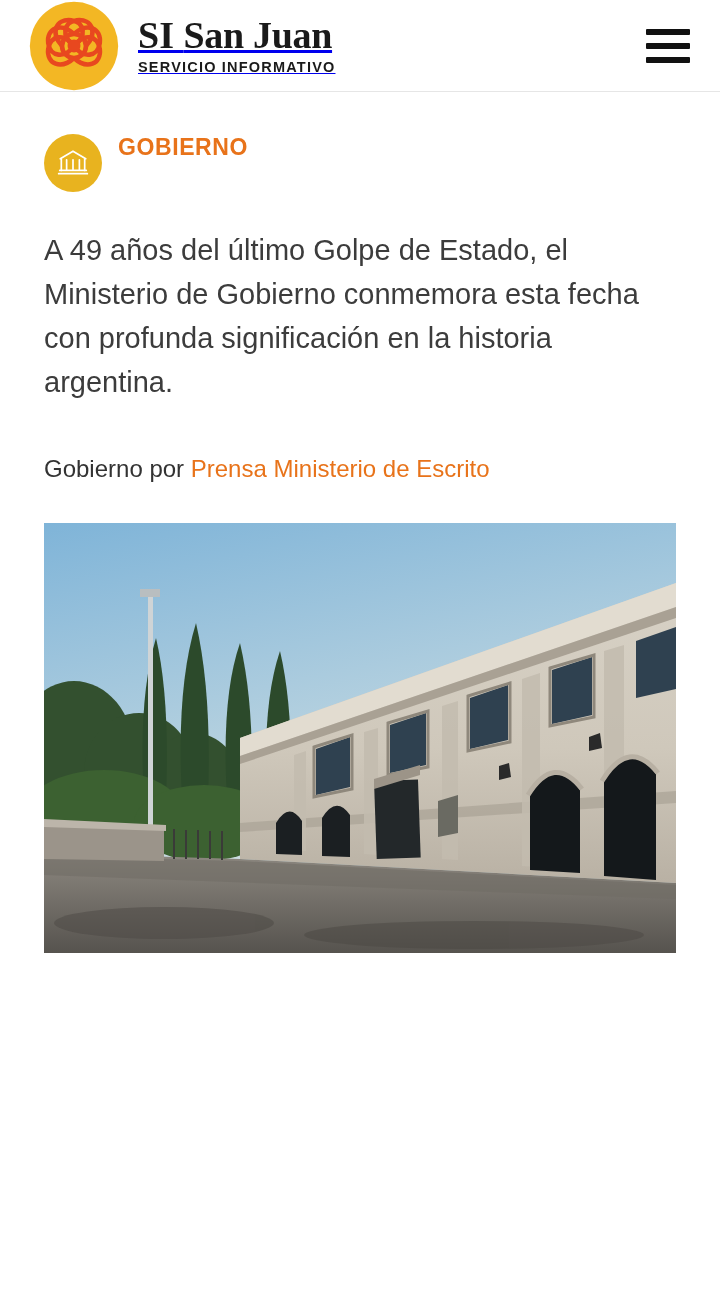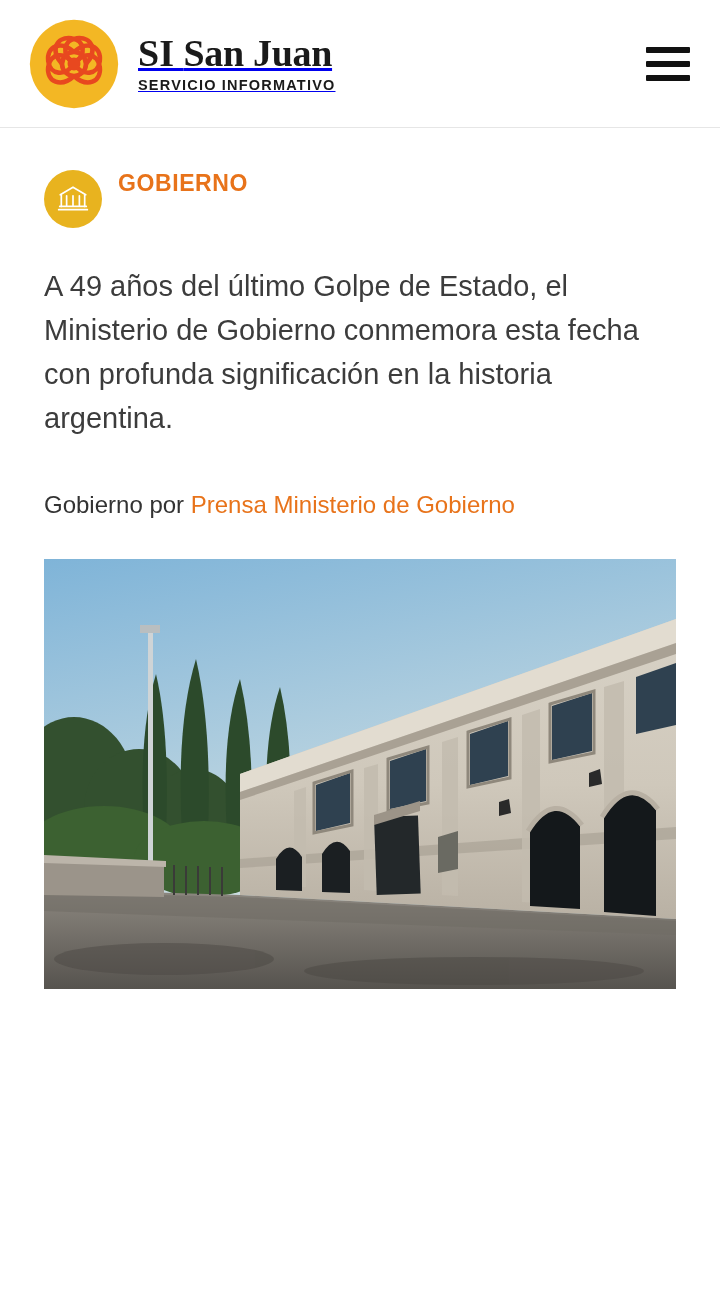--- a/index.html
+++ b/index.html
@@ -7,21 +7,21 @@
     margin: 0; padding: 0;
     width: 720px; height: 1289px;
     background: #ffffff;
     font-family: "Liberation Sans", sans-serif;
     overflow: hidden;
   }
 
   
   .site-header {
     position: relative;
-    height: 128px;
+    height: 92px;
     border-bottom: 1px solid #e6e6e6;
     display: flex;
     align-items: center;
     padding: 0 28px;
   }
   .brand {
     display: flex;
     align-items: center;
     gap: 18px;
   }
@@ -180,21 +180,21 @@
       </svg>
     </span>
     <span class="cat-label">GOBIERNO</span>
   </div>
 
 
   <p class="lede">A 49 años del último Golpe de Estado, el Ministerio de Gobierno conmemora esta fecha con profunda significación en la historia argentina.</p>
 
   <div class="meta">
     <div>
-      <span>Gobierno por </span><a class="byline-link" href="#">Prensa Ministerio de Gobierno</a>
+      <span>Gobierno por </span><a class="byline-link" href="#">Prensa Ministerio de Escrito</a>
     </div>
   </div>
 
   <div class="photo-wrap">
     <svg class="photo" viewBox="0 0 632 430" preserveAspectRatio="xMidYMid slice" aria-hidden="true">
       <defs>
         <linearGradient id="sky" x1="0" y1="0" x2="0.3" y2="1">
           <stop offset="0%" stop-color="#7fb4d8"></stop>
           <stop offset="60%" stop-color="#b9d3e0"></stop>
           <stop offset="100%" stop-color="#dfe6e2"></stop>

